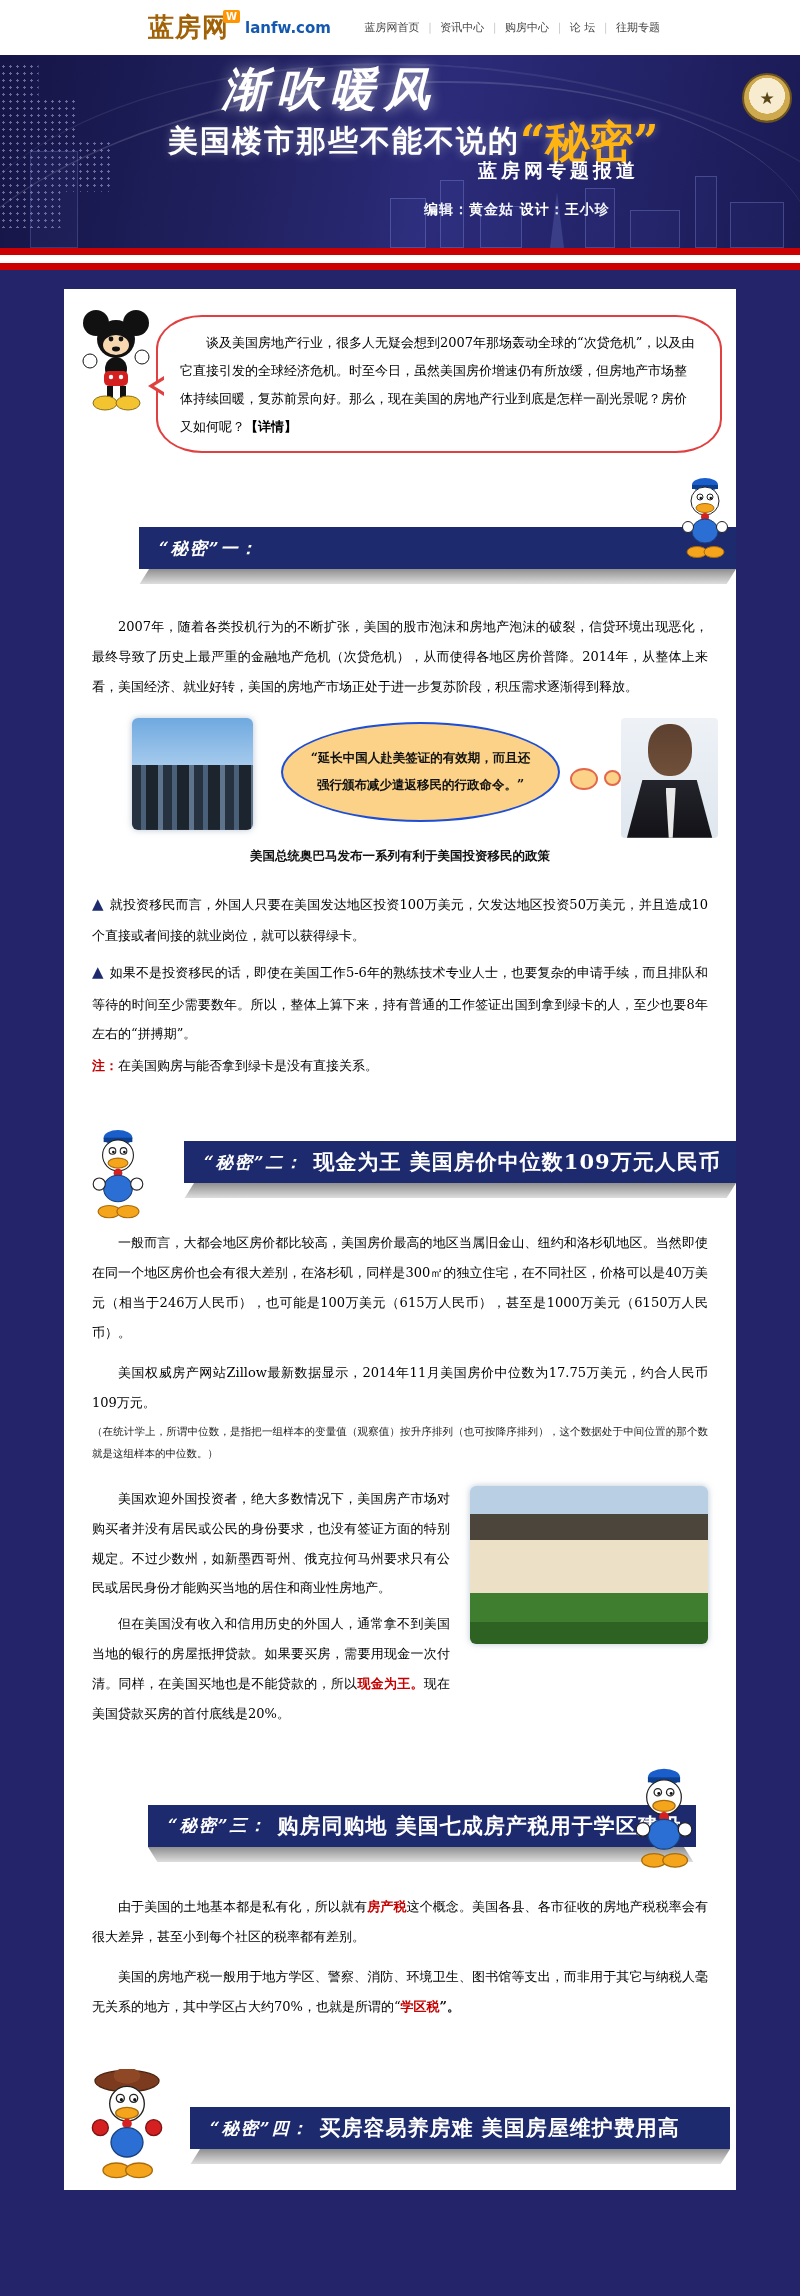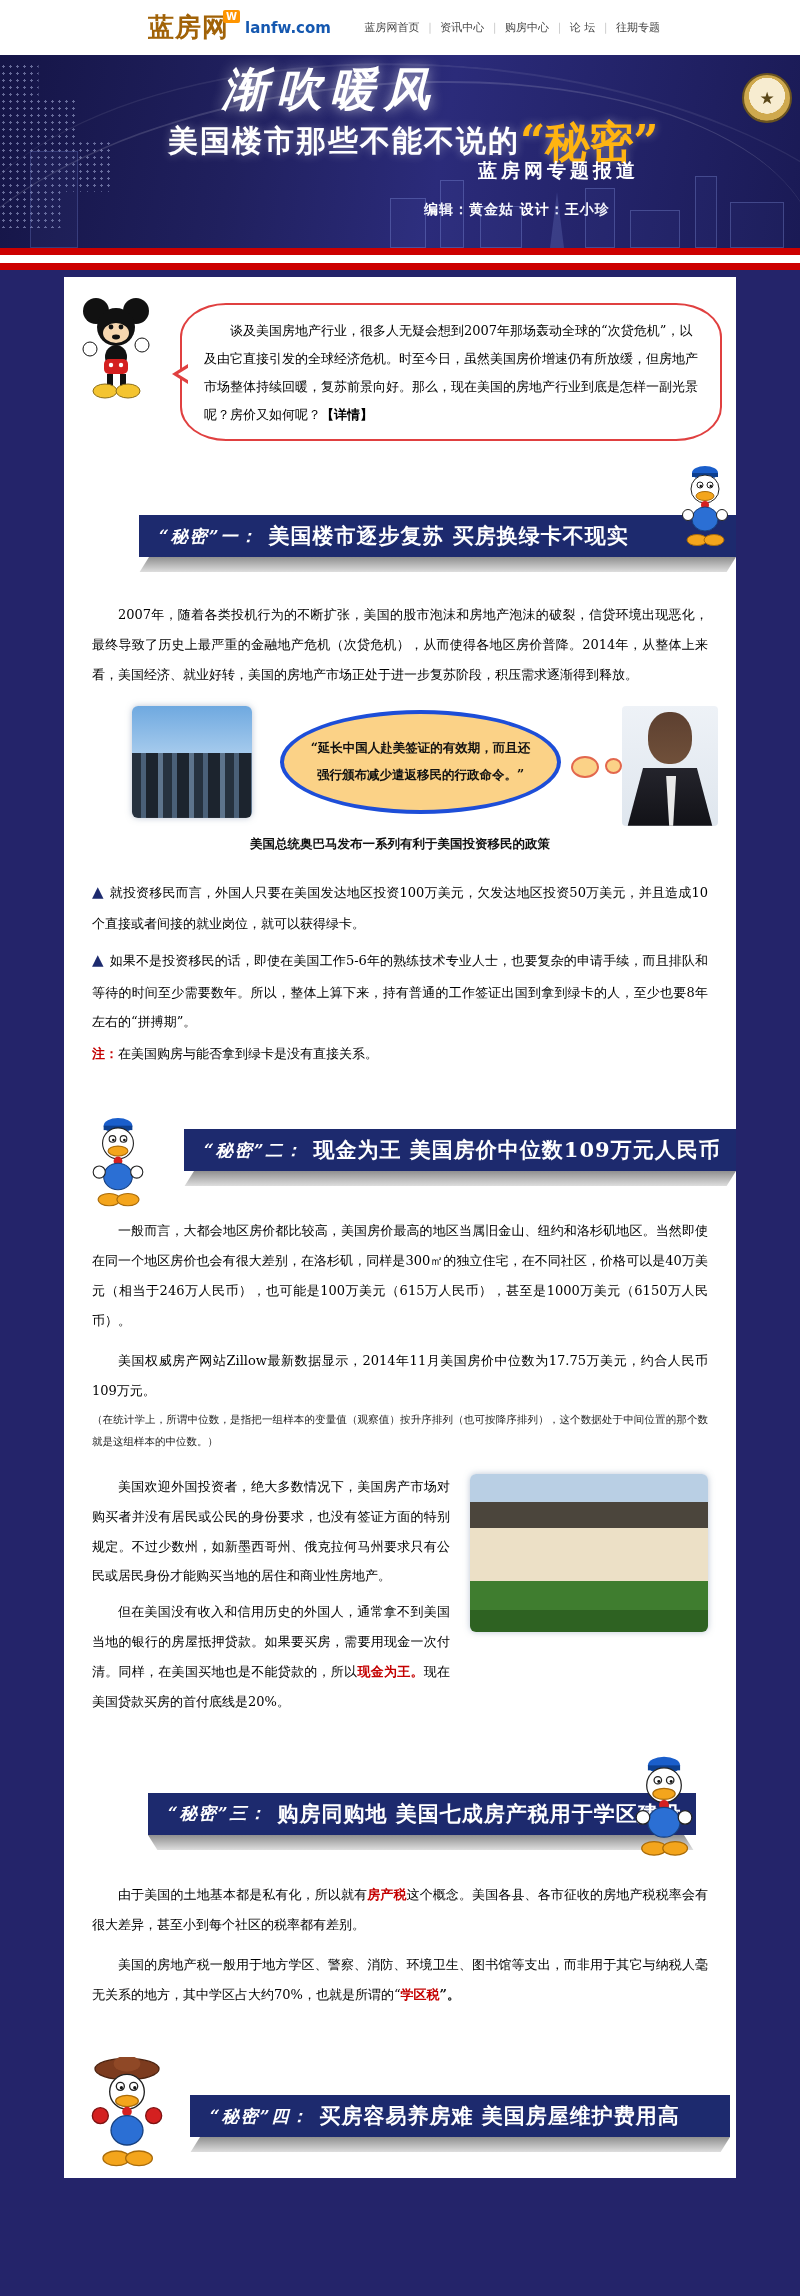--- a/index.html
+++ b/index.html
@@ -48,21 +48,21 @@
   
   .stripes { background:#24246a; }
   .stripe-red { height:7px; background:#cc0000; }
   .stripe-white { height:8px; background:#ffffff; }
   .stripe-gap { height:7px; background:#24246a; }
 
   
   .panel { margin:0 64px; background:#fff; padding-bottom:26px; }
 
   
-  .intro { position:relative; padding:26px 14px 6px 116px; min-height:148px; }
+  .intro { position:relative; padding:26px 14px 6px 92px; min-height:148px;margin-top:12px; }
   .mickey { position:absolute; left:10px; top:18px; }
   .bubble { position:relative; border:2px solid #e04040; border-radius:46px/34px;
             padding:12px 22px 10px; font-size:13px; line-height:2.15; color:#000; }
   .bubble p { margin:0; text-indent:2em; }
   .bubble::before { content:""; position:absolute; left:-20px; top:44%;
             border:10px solid transparent; border-right:16px solid #e04040; }
   .bubble::after { content:""; position:absolute; left:-12px; top:44%; margin-top:2px;
             border:8px solid transparent; border-right:13px solid #fff; }
   .detail-link { font-weight:bold; cursor:pointer; color:#000; }
 
@@ -98,21 +98,21 @@
   .note-line .nlabel { color:#c40000; font-weight:bold; }
 
   
   .media1 { display:flex; align-items:flex-start; padding:6px 12px 0 12px; }
   .photo { border-radius:6px; box-shadow:0 0 6px rgba(120,140,170,.5); }
   .photo-city1 { width:130px; height:112px; margin-left:56px;
       background:
         repeating-linear-gradient(90deg,#26323f 0 9px,#4a6078 9px 14px,#1c242e 14px 26px,#5d748c 26px 31px) left bottom/100% 58% no-repeat,
         linear-gradient(#6fa9e0,#cfe4f6 75%,#e8f2fb); }
   .thought { position:relative; width:248px; min-height:64px; margin-left:28px; margin-top:4px;
-      background:#fbd287; border:4px solid #1d4ed8; border-radius:50%;
+      background:#fbd287; border:2px solid #1d4ed8; border-radius:50%;
       display:flex; align-items:center; justify-content:flex-start; text-align:center;
       font-size:12.5px; font-weight:bold; line-height:2.1; padding:16px 22px; color:#111; }
   .tdot { background:#fbd287; border:2px solid #e2674d; border-radius:50%; }
   .tdot1 { width:26px; height:18px; margin:50px 0 0 10px; }
   .tdot2 { width:14px; height:12px; margin:52px 0 0 6px; }
   .obama { width:104px; height:120px; margin-left:auto; margin-right:6px; border-radius:4px;
       background:linear-gradient(#eef2f7,#dfe6ee); position:relative; overflow:hidden; }
   .ob-head { width:44px; height:52px; border-radius:46%; background:linear-gradient(#5d4030,#70503a); margin:6px auto 0; }
   .ob-suit { position:absolute; bottom:0; left:0; width:100%; height:58px;
       background:linear-gradient(#24242c,#121217); clip-path:polygon(6% 100%,22% 0,78% 0,94% 100%); }
@@ -200,21 +200,20 @@
     </svg>
     <div class="bubble">
       <p><span>谈及美国房地产行业，很多人无疑会想到2007年那场轰动全球的“次贷危机”，以及由它直接引发的全球经济危机。时至今日，虽然美国房价增速仍有所放缓，但房地产市场整体持续回暖，复苏前景向好。那么，现在美国的房地产行业到底是怎样一副光景呢？房价又如何呢？</span><a class="detail-link">【详情】</a></p>
     </div>
   </div>
 
   <div class="sec sec1" style="margin-top:58px;">
     <div class="banner-wrap">
       <div class="banner">
         <span class="pfx">“秘密”一：</span>
-        <span class="ttl">美国楼市逐步复苏  买房换绿卡不现实</span>
       </div>
       <div class="bshadow shadow-left"></div>
       <svg class="duck duck-r1" width="58" height="84" viewBox="0 0 58 84">
         <ellipse cx="29" cy="10" rx="13" ry="7" fill="#1a5ecb"></ellipse>
           <rect x="16" y="10" width="26" height="4" fill="#0d3f8f"></rect>
         <circle cx="29" cy="26" r="14" fill="#fff" stroke="#222"></circle>
         <circle cx="24" cy="22" r="3" fill="#fff" stroke="#222"></circle>
           <circle cx="34" cy="22" r="3" fill="#fff" stroke="#222"></circle>
         <circle cx="24.8" cy="23" r="1.2" fill="#111"></circle>
           <circle cx="34.8" cy="23" r="1.2" fill="#111"></circle>

